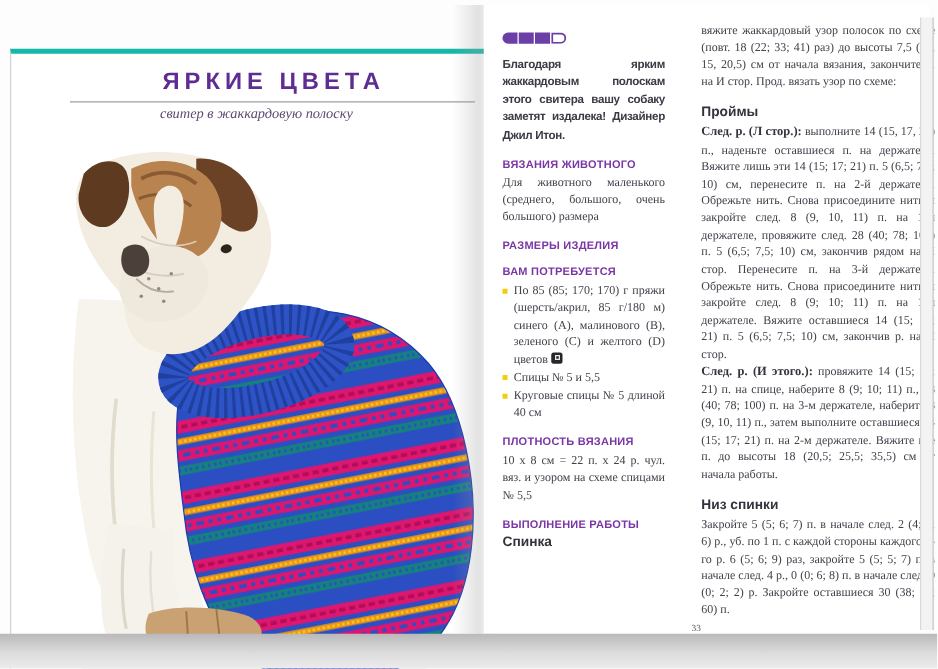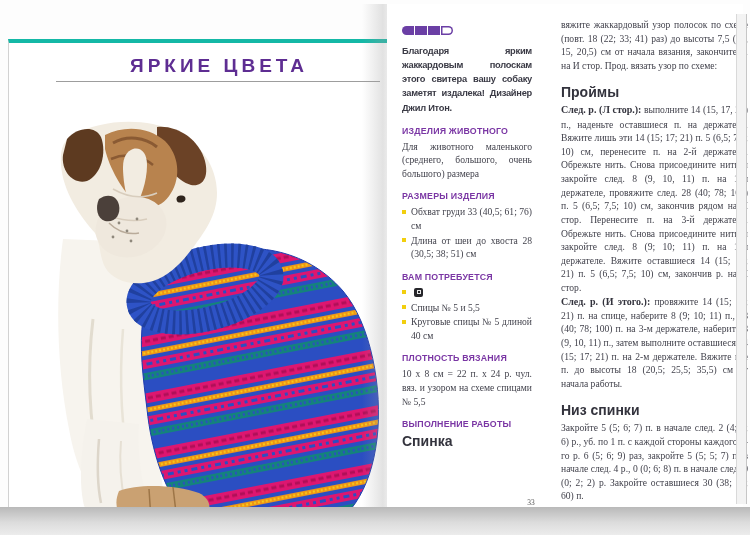--- a/index.html
+++ b/index.html
@@ -34,45 +34,46 @@
   .pills{display:flex;gap:1px;margin:4px 0 9px 0;}
   .pill{width:12px;height:9px;background:#6b3fa5;}
   .pill:first-child{border-radius:5px 0 0 5px;}
   .pill:last-child{border-radius:0 5px 5px 0;}
   .pill.empty{background:#fff;box-shadow:inset 0 0 0 1.5px #6b3fa5;}
 
   .intro{font-family:"Liberation Sans",sans-serif;font-weight:bold;font-size:9.3px;
          letter-spacing:-0.25px;line-height:1.52;color:#3a3a45;text-align:justify;margin:0 0 8px 0;}
   h3.sec{font-family:"Liberation Sans",sans-serif;font-size:8.8px;font-weight:bold;
          color:#7a36a4;letter-spacing:.2px;margin:11px 0 4px 0;}
-  h4.sub{font-family:"Liberation Sans",sans-serif;font-size:14px;font-weight:bold;
+  h4.sub{font-family:"Liberation Sans",sans-serif;font-size:11px;font-weight:bold;
          color:#33333d;margin:12px 0 3px 0;}
   .body-p{font-size:9.6px;line-height:1.42;text-align:justify;margin:0 0 2px 0;}
   ul.blist{list-style:none;margin:1px 0 2px 0;padding:0;}
   ul.blist li{position:relative;padding-left:9px;font-size:9.6px;line-height:1.42;
               text-align:justify;margin:0 0 1px 0;}
   .bullet{position:absolute;left:0;top:4.5px;width:4px;height:4px;background:#f2cf0e;}
   .chart-icon{display:inline-block;width:9px;height:9px;background:#26262b;border-radius:2px;
               vertical-align:-1px;margin-left:3px;position:relative;}
   .chart-icon::after{content:"";position:absolute;left:2.5px;top:2.5px;width:4px;height:4px;
               border:1px solid #e8e8e8;box-sizing:border-box;}
   .lead{font-family:Liberation Serif, serif;font-weight:bold;color:#33333d;font-size:10px;}
   .m0{margin:0;}
-  .pagenum{position:absolute;left:133px;top:494px;width:22px;text-align:center;
+  .pagenum{position:absolute;left:159px;top:494px;width:22px;text-align:center;
            font-size:7.5px;color:#555;}
 </style>
 </head>
 <body>
 
 <div class="stage">
 
   <div class="page-left">
     <div class="head-block">
       <div class="title">ЯРКИЕ ЦВЕТА</div>
       <div class="title-rule"></div>
+      <div class="subtitle">свитер в жаккардовую полоску</div>
     </div>
 
     <div class="photo">
       <svg width="335" height="427" viewBox="0 0 335 427" xmlns="http://www.w3.org/2000/svg">
         <defs>
           <pattern id="knit" width="24" height="56" patternUnits="userSpaceOnUse" patternTransform="rotate(-11)">
             <rect width="24" height="56" fill="#2b4ec2"></rect>
             <rect y="7" width="24" height="10" fill="#dd1670"></rect>
             <line x1="0" y1="12" x2="24" y2="12" stroke="#b00f58" stroke-width="3" stroke-dasharray="5 3"></line>
             <rect y="21" width="24" height="5" fill="#ef9417"></rect>
@@ -142,32 +143,28 @@
     <div class="col1">
       <div class="pills">
         <span class="pill"></span>
         <span class="pill"></span>
         <span class="pill"></span>
         <span class="pill empty"></span>
       </div>
 
       <p class="intro">Благодаря ярким жаккардовым полоскам этого свитера вашу собаку заметят издалека! Дизайнер Джил Итон.</p>
 
-      <h3 class="sec">ИЗДЕЛИЯ ЖИВОТНОГО</h3>
+      <h3 class="sec">ВЯЗАНИЯ ЖИВОТНОГО</h3>
       <p class="body-p">Для животного маленького (среднего, большого, очень большого) размера</p>
 
       <h3 class="sec">РАЗМЕРЫ ИЗДЕЛИЯ</h3>
-      <ul class="blist">
-        <li><span class="bullet"></span><span>Обхват груди 33 (40,5; 61; 76) см</span></li>
-        <li><span class="bullet"></span><span>Длина от шеи до хвоста 28 (30,5; 38; 51) см</span></li>
-      </ul>
 
       <h3 class="sec">ВАМ ПОТРЕБУЕТСЯ</h3>
       <ul class="blist">
-        <li><span class="bullet"></span><span class="chart-icon"></span></li>
+        <li><span class="bullet"></span><span>По 85 (85; 170; 170) г пряжи (шерсть/акрил, 85 г/180 м) синего (А), малинового (В), зеленого (С) и желтого (D) цветов</span><span class="chart-icon"></span></li>
         <li><span class="bullet"></span><span>Спицы № 5 и 5,5</span></li>
         <li><span class="bullet"></span><span>Круговые спицы № 5 длиной 40 см</span></li>
       </ul>
 
       <h3 class="sec">ПЛОТНОСТЬ ВЯЗАНИЯ</h3>
       <p class="body-p">10 х 8 см = 22 п. х 24 р. чул. вяз. и узором на схеме спицами № 5,5</p>
 
       <h3 class="sec">ВЫПОЛНЕНИЕ РАБОТЫ</h3>
       <h4 class="sub" style="margin-top:1px;">Спинка</h4>
 

